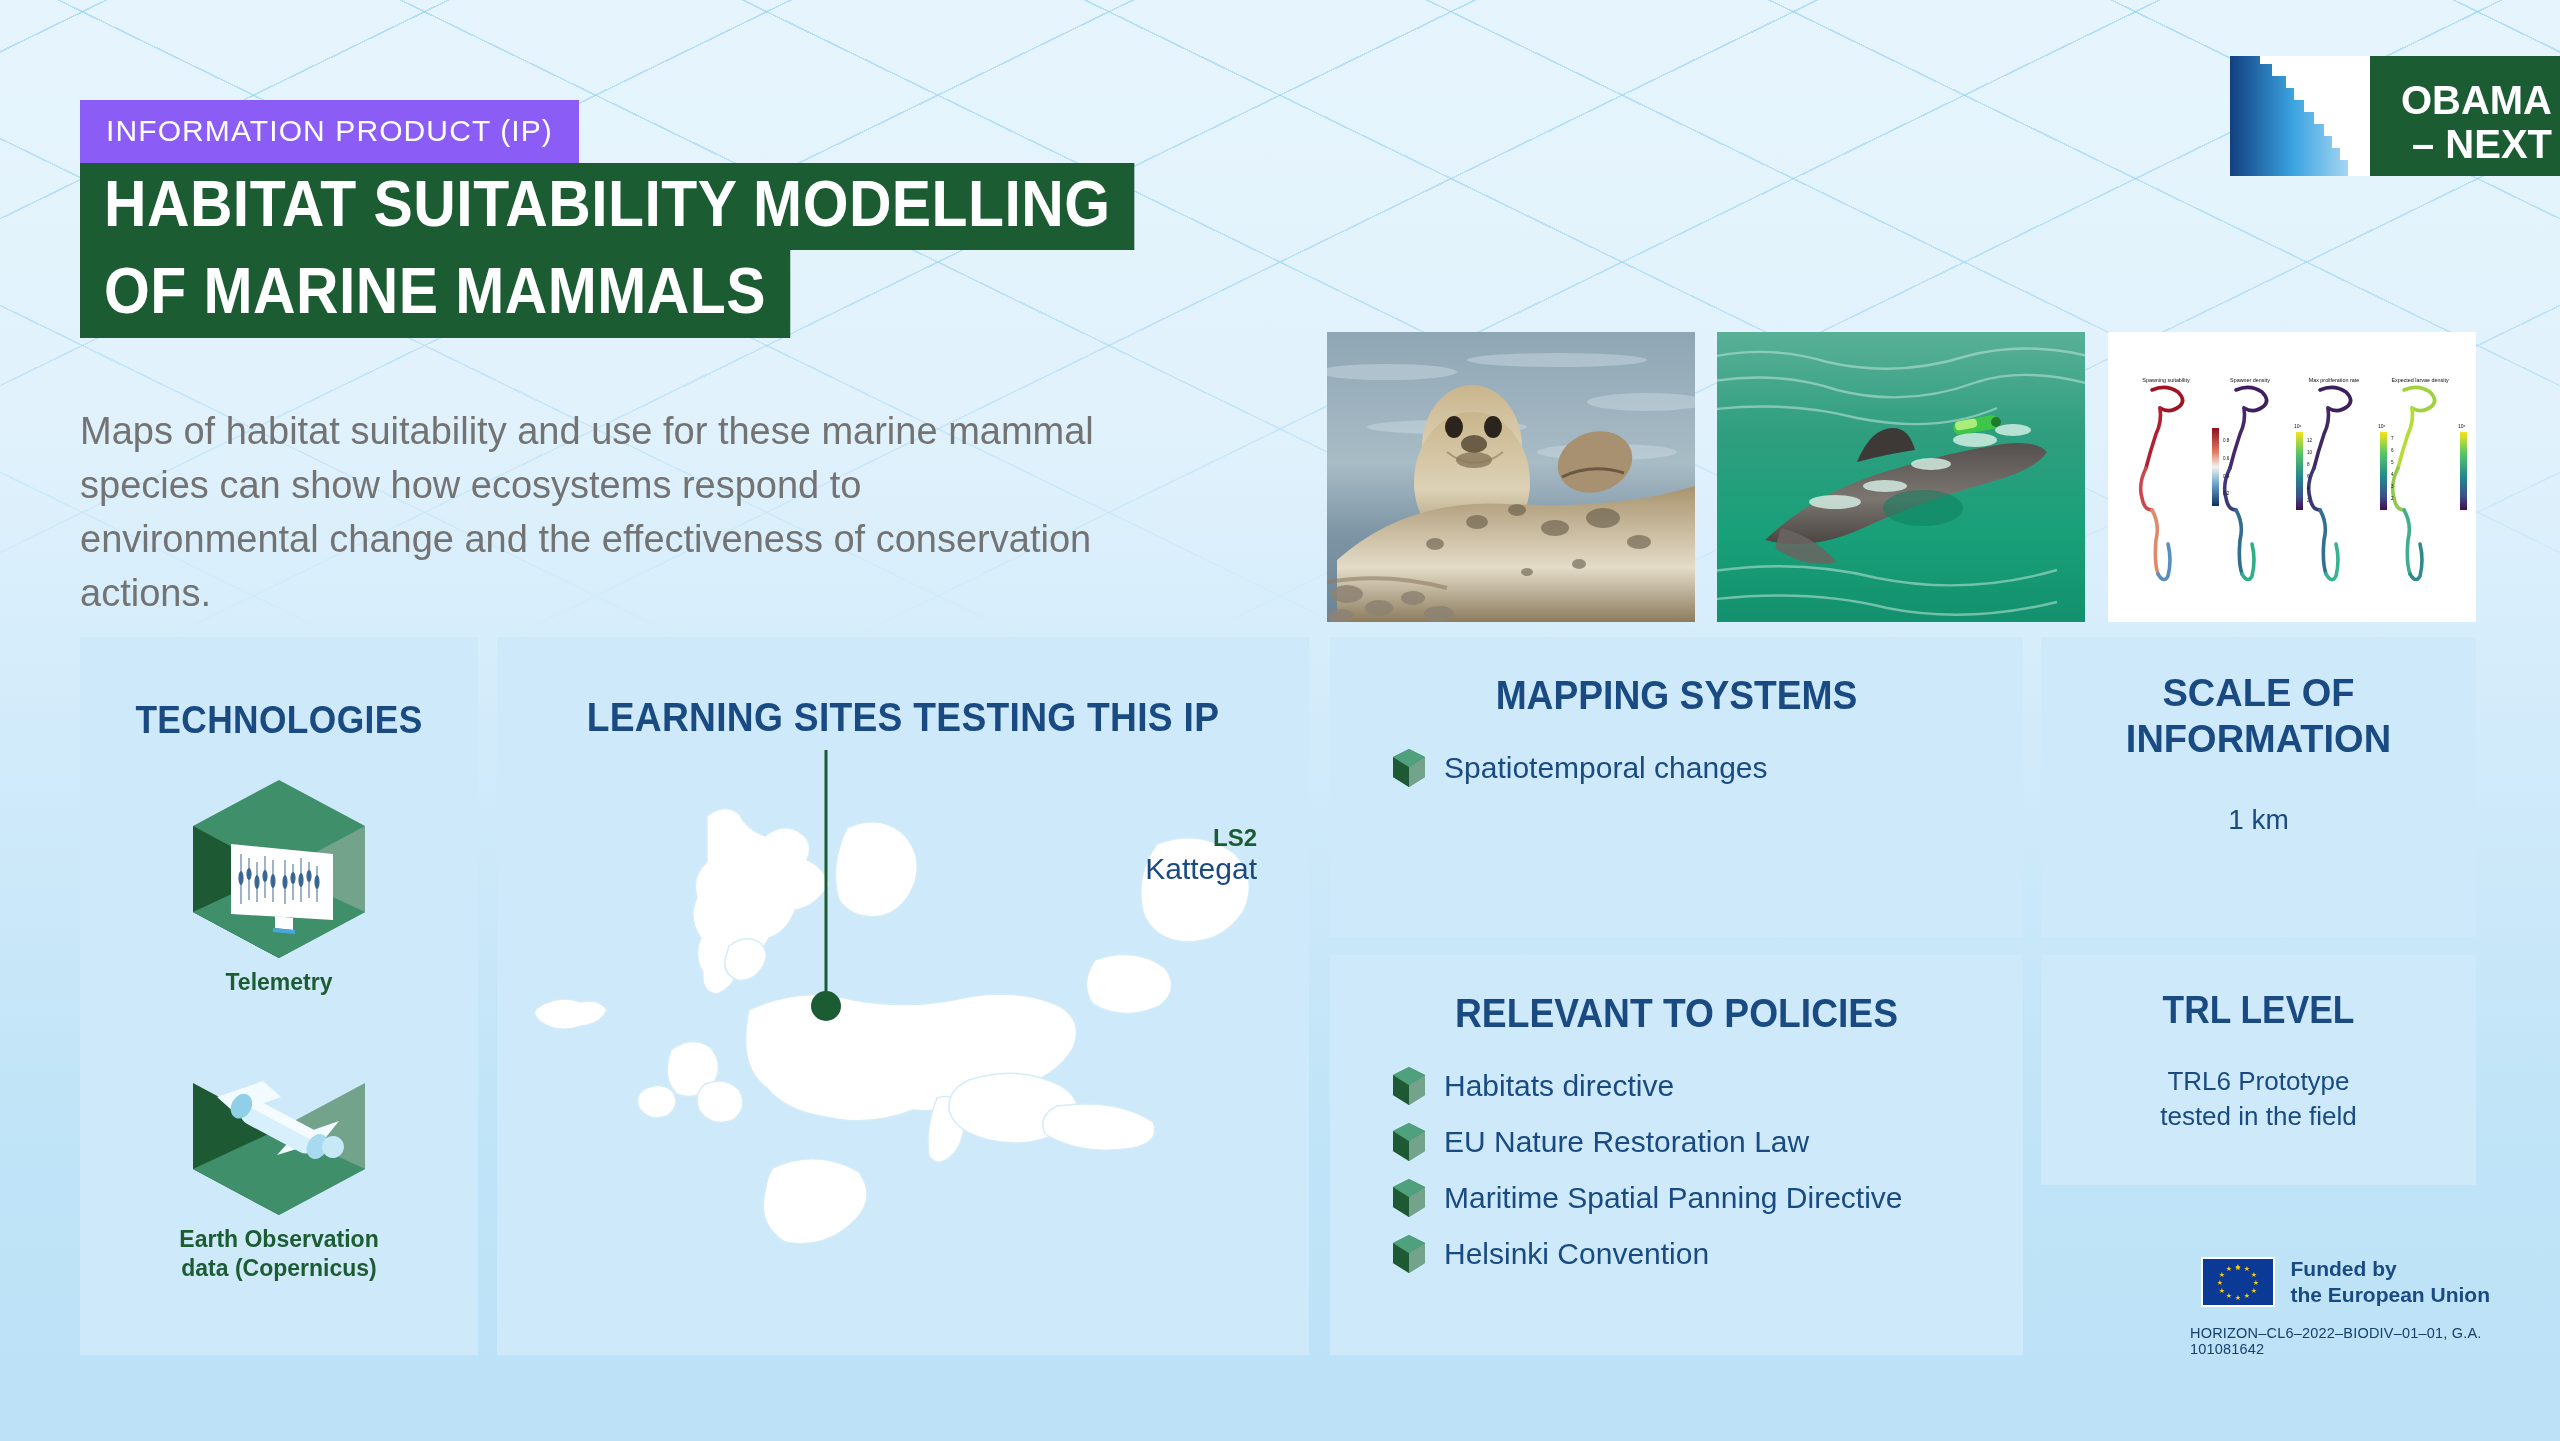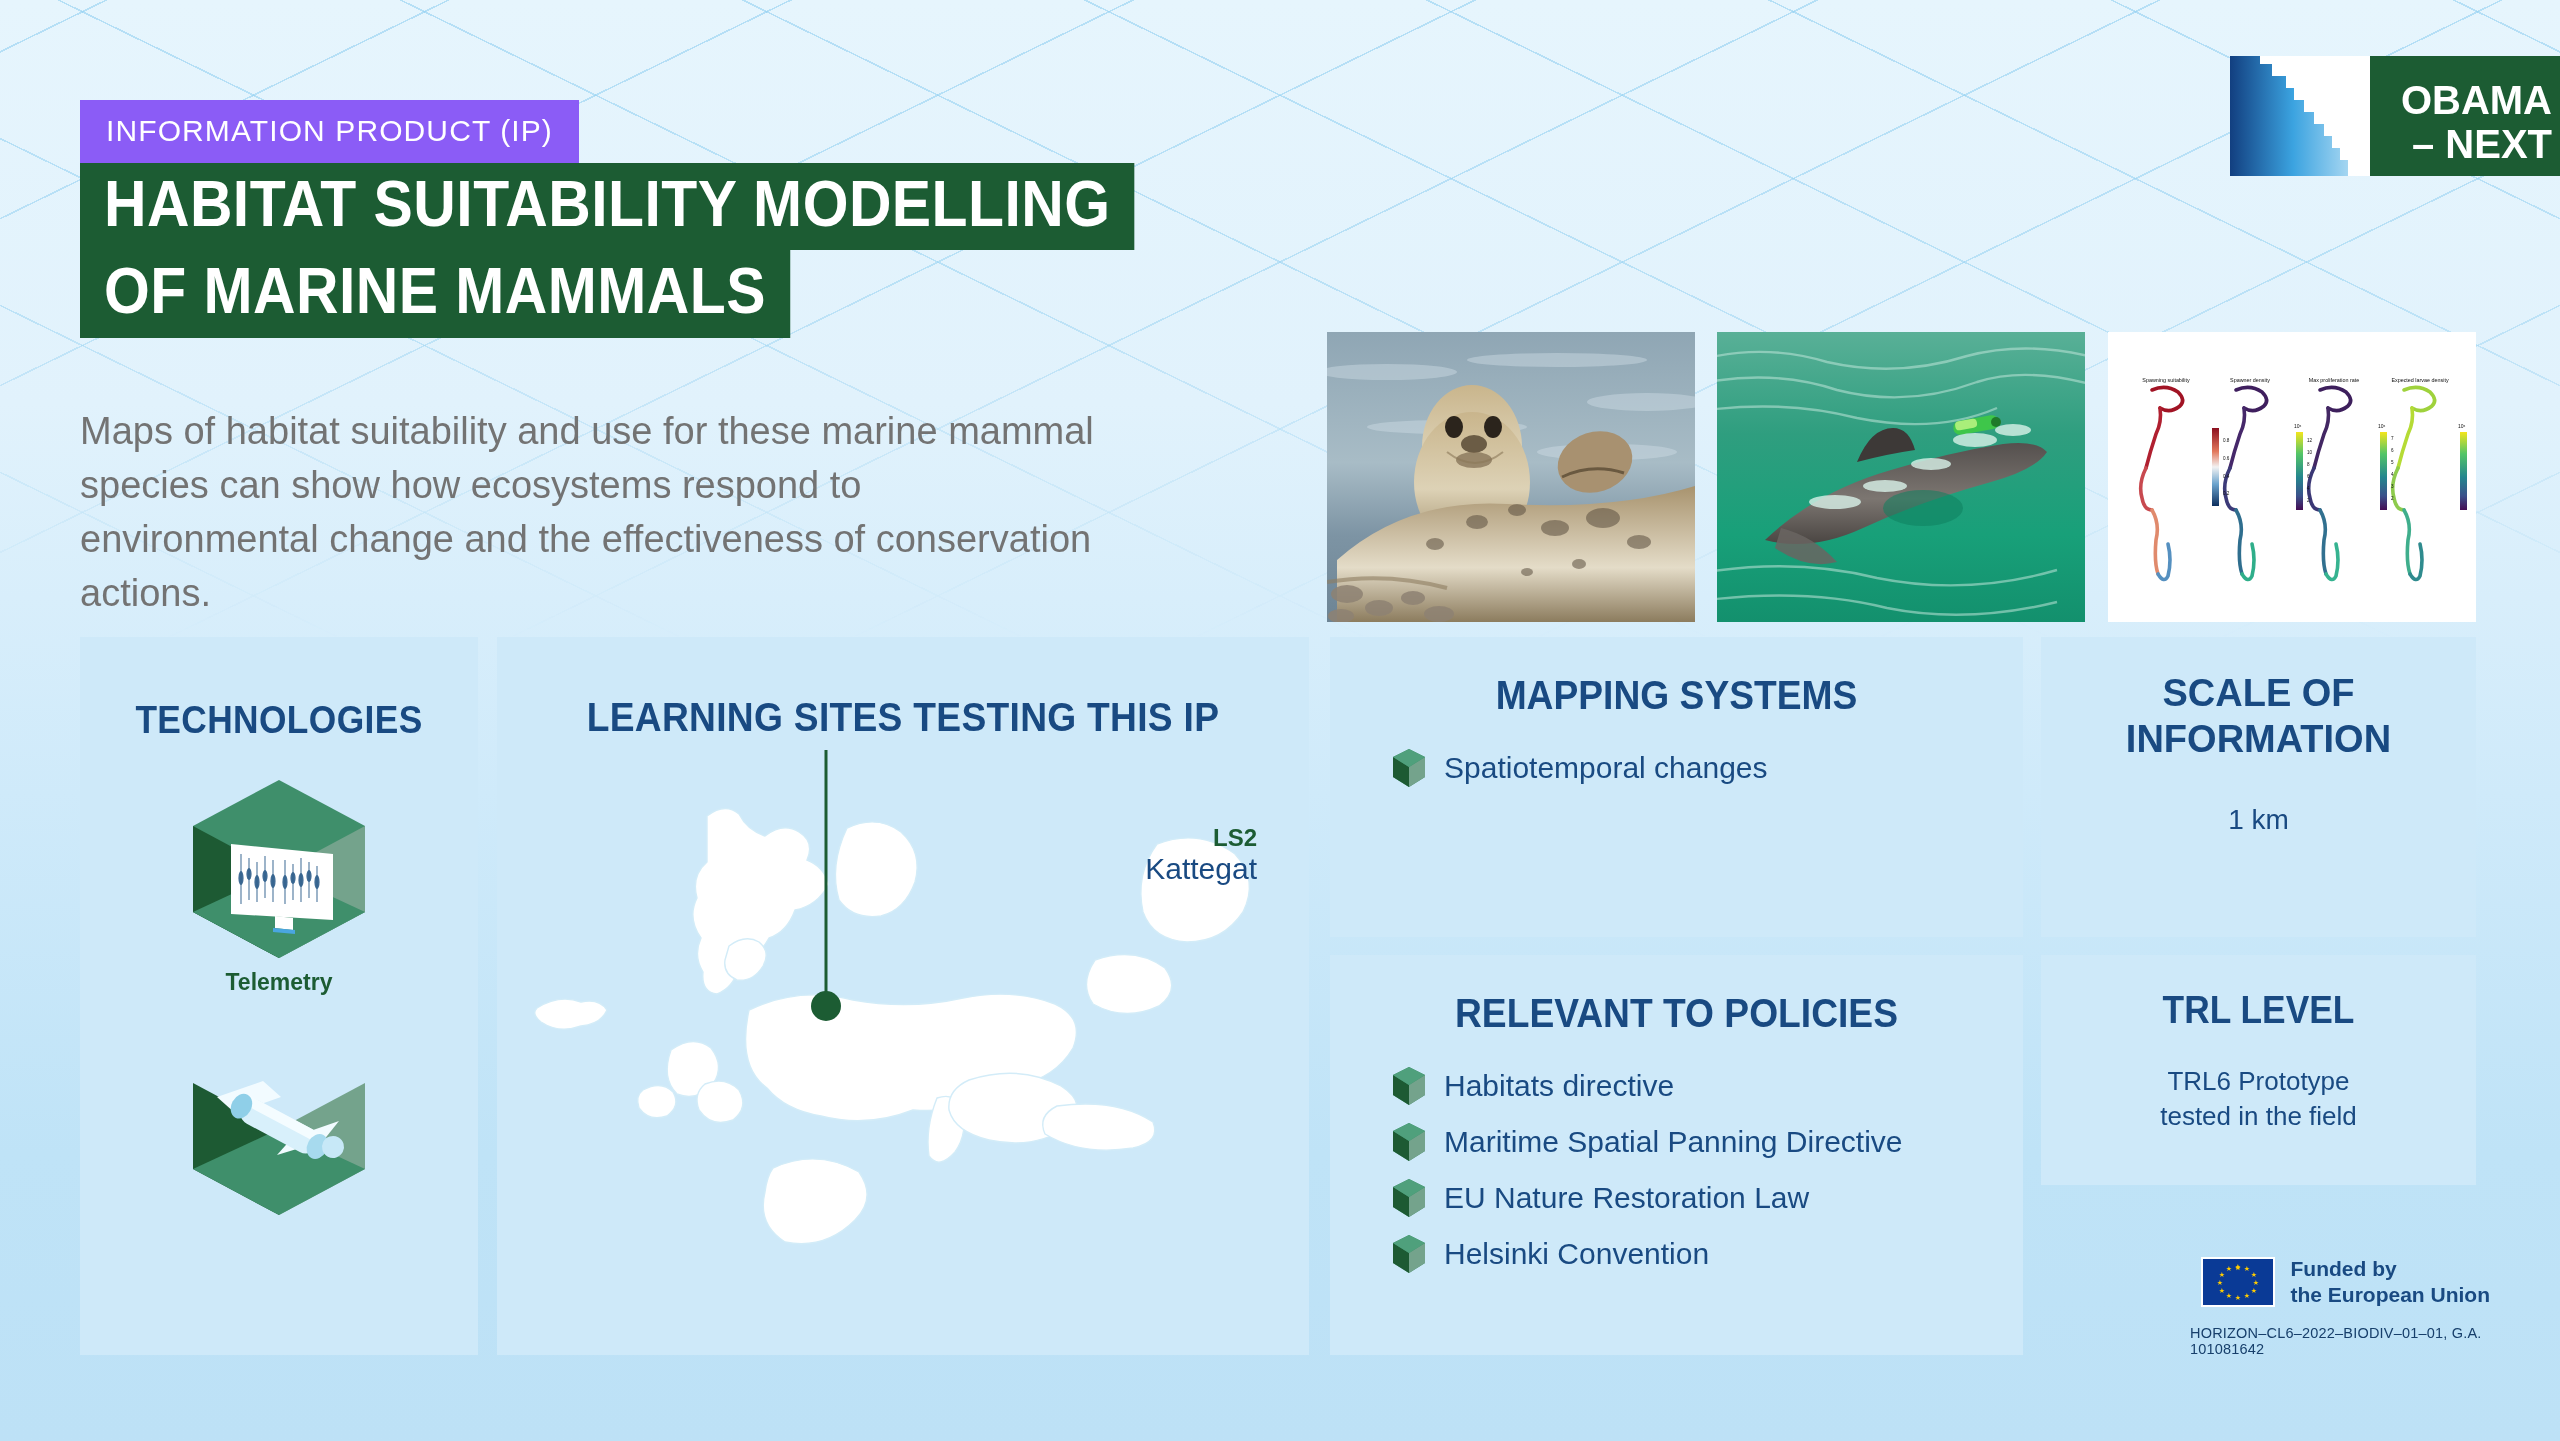--- a/index.html
+++ b/index.html
@@ -420,20 +420,22 @@
         <polygon points="14,12 60,-4 44,16 -2,30" fill="#f2fbff"></polygon>
         <g transform="rotate(28)">
           <rect x="-42" y="-12" width="86" height="26" rx="13" fill="#d8f0fb"></rect>
           <rect x="-42" y="-12" width="86" height="10" rx="5" fill="#f4fcff"></rect>
           <ellipse cx="-42" cy="1" rx="10" ry="13" fill="#8fcfe8"></ellipse>
           <ellipse cx="44" cy="1" rx="10" ry="13" fill="#a7daee"></ellipse>
           <circle cx="58" cy="-6" r="11" fill="#c7e8f7"></circle>
         </g>
       </g>
     </svg>
+    <div class="tech-label" style="white-space:pre-line">Earth Observation
+data (Copernicus)</div>
   </div>
 </div>
 
 <div class="abs panel" id="panel-learning">
   <div class="panel-title narrow" id="learning-title">LEARNING SITES TESTING THIS IP</div>
 
   <div id="map-wrap">
     <svg width="812" height="560" viewBox="0 0 812 560">
       <g fill="#ffffff" stroke="#d3ecf8" stroke-width="1.4">
 
@@ -502,30 +504,30 @@
       </svg>
       <span class="bullet-label">Habitats directive</span>
     </div>
     <div class="bullet-row">
       <svg width="34" height="40" viewBox="0 0 34 40">
         <polygon points="17,1 33,9 33,29 17,39 1,29 1,9" fill="#3f8f6b"></polygon>
         <polygon points="1,9 17,19 17,39 1,29" fill="#1d5a33"></polygon>
         <polygon points="33,9 17,19 17,39 33,29" fill="#74a38c"></polygon>
         <polygon points="1,9 17,1 33,9 17,19" fill="#4fa07c"></polygon>
       </svg>
-      <span class="bullet-label">Maritime Spatial Panning Directive</span>
+      <span class="bullet-label">EU Nature Restoration Law</span>
     </div>
     <div class="bullet-row">
       <svg width="34" height="40" viewBox="0 0 34 40">
         <polygon points="17,1 33,9 33,29 17,39 1,29 1,9" fill="#3f8f6b"></polygon>
         <polygon points="1,9 17,19 17,39 1,29" fill="#1d5a33"></polygon>
         <polygon points="33,9 17,19 17,39 33,29" fill="#74a38c"></polygon>
         <polygon points="1,9 17,1 33,9 17,19" fill="#4fa07c"></polygon>
       </svg>
-      <span class="bullet-label">EU Nature Restoration Law</span>
+      <span class="bullet-label">Maritime Spatial Panning Directive</span>
     </div>
     <div class="bullet-row">
       <svg width="34" height="40" viewBox="0 0 34 40">
         <polygon points="17,1 33,9 33,29 17,39 1,29 1,9" fill="#3f8f6b"></polygon>
         <polygon points="1,9 17,19 17,39 1,29" fill="#1d5a33"></polygon>
         <polygon points="33,9 17,19 17,39 33,29" fill="#74a38c"></polygon>
         <polygon points="1,9 17,1 33,9 17,19" fill="#4fa07c"></polygon>
       </svg>
       <span class="bullet-label">Helsinki Convention</span>
     </div>

